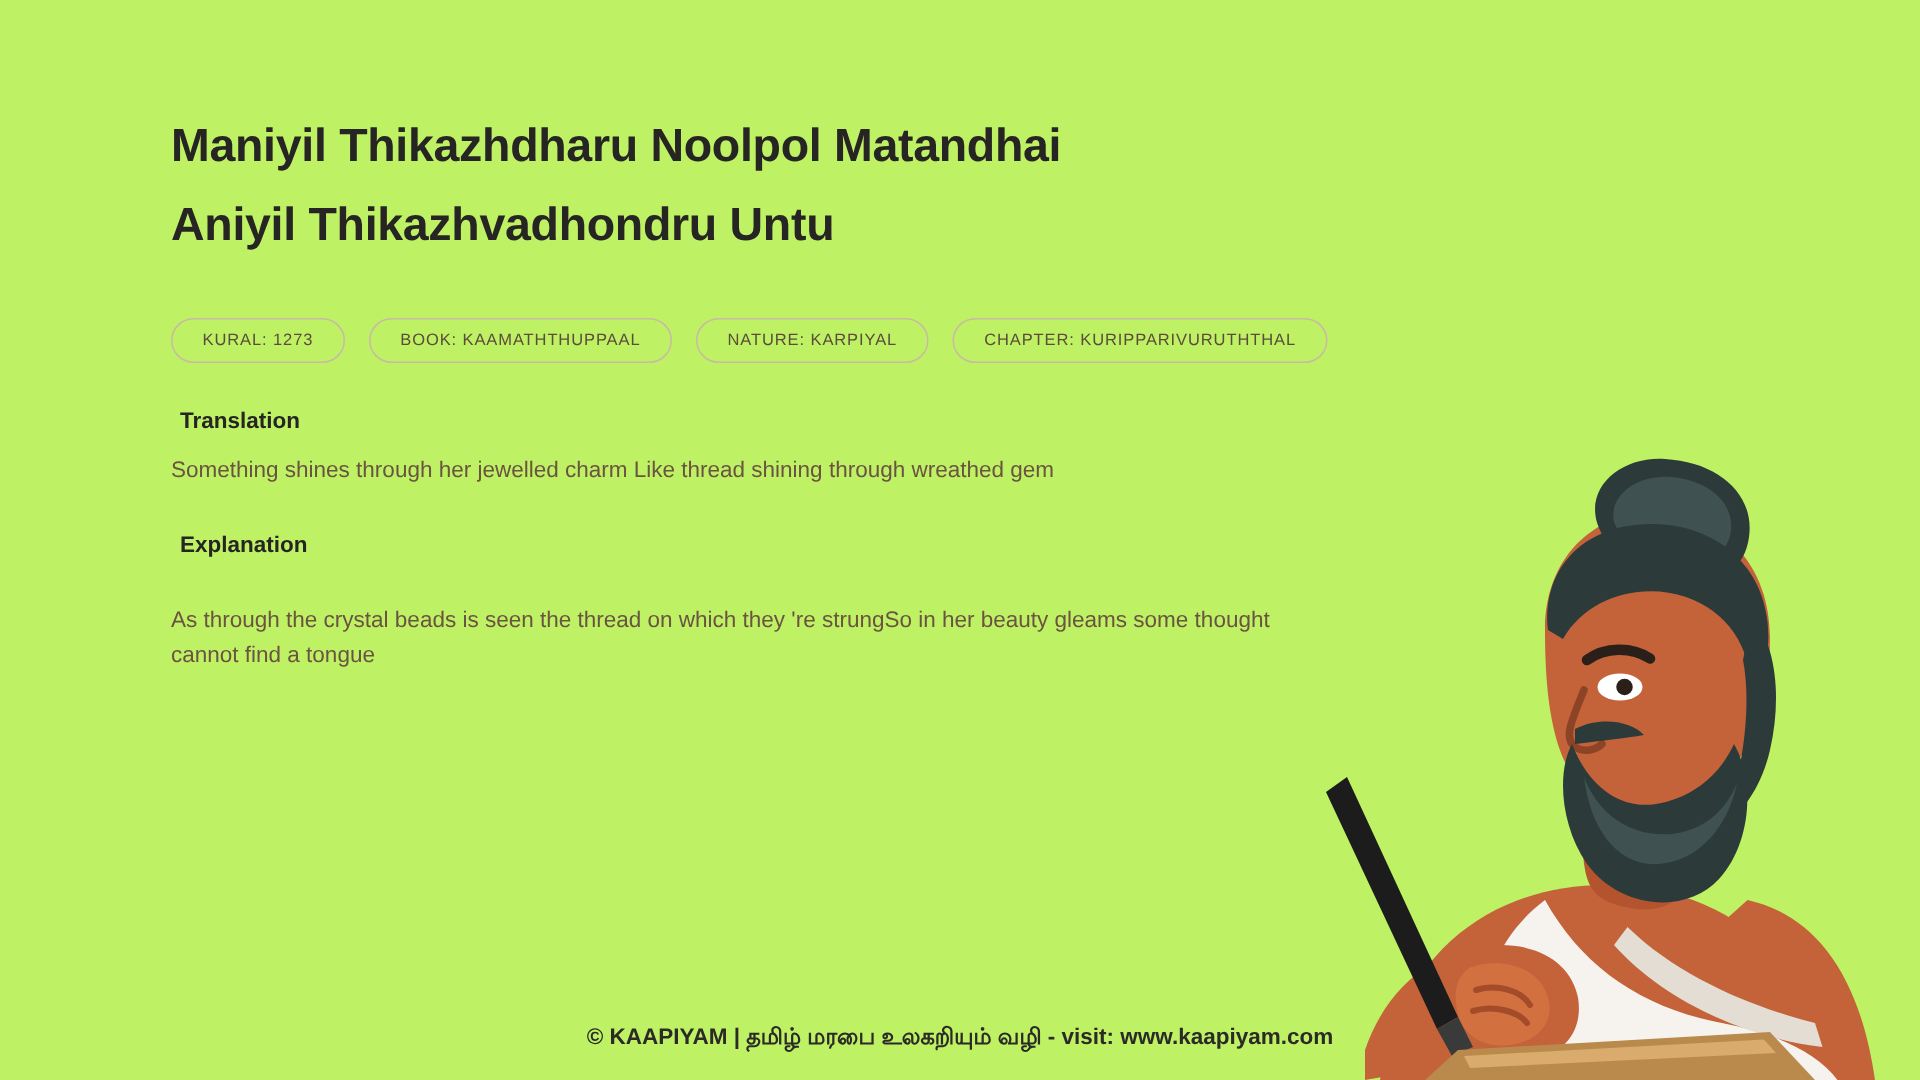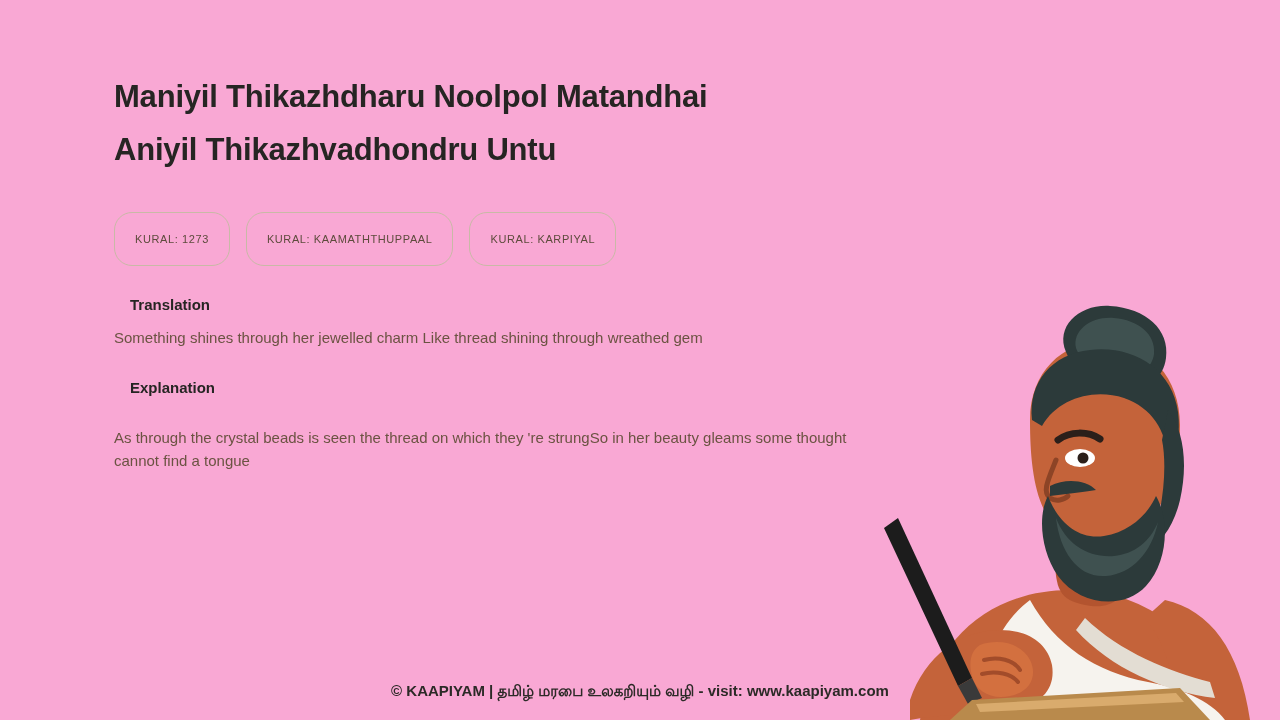--- a/index.html
+++ b/index.html
@@ -10,21 +10,21 @@
     width: 1280px;
     height: 720px;
     overflow: hidden;
     background: #ede0d1;
     font-family: "Liberation Sans", sans-serif;
     position: relative;
   }
   .page {
     position: absolute;
     inset: 0;
-    background: #f9a8d4;
+    background: #bef264;
   }
 
   .content {
     position: absolute;
     left: 114px;
     top: 70px;
     width: 800px;
   }
 
   .kural-title {
@@ -41,37 +41,37 @@
 
   .badges {
     margin-top: 35px;
     display: flex;
     gap: 16px;
     align-items: center;
   }
   .badge {
     border: 1px solid #c9b9a6;
     border-radius: 18px;
-    padding: 20px 20px;
+    padding: 8px 20px;
     font-size: 11px;
     letter-spacing: 0.6px;
     color: #5d4b3c;
     background: transparent;
     white-space: nowrap;
     font-weight: 500;
   }
 
   .section {
     margin-top: 30px;
   }
   .section-title {
     font-size: 15px;
     font-weight: bold;
     color: #262523;
-    margin: 0 0 13px 16px;
+    margin: 0 0 13px 6px;
   }
   .section-body {
     font-size: 15px;
     color: #6b5342;
     line-height: 1.56;
     margin: 0;
     max-width: 745px;
   }
 
   .footer {
@@ -102,22 +102,23 @@
 
   <div class="content">
 
     <h1 class="kural-title">
       <span class="line">Maniyil Thikazhdharu Noolpol Matandhai</span>
       <span class="line">Aniyil Thikazhvadhondru Untu</span>
     </h1>
 
     <div class="badges">
       <span class="badge">KURAL: 1273</span>
-      <span class="badge">KURAL: KAAMATHTHUPPAAL</span>
-      <span class="badge">KURAL: KARPIYAL</span>
+      <span class="badge">BOOK: KAAMATHTHUPPAAL</span>
+      <span class="badge">NATURE: KARPIYAL</span>
+      <span class="badge">CHAPTER: KURIPPARIVURUTHTHAL</span>
     </div>
 
     <div class="section">
       <h2 class="section-title">Translation</h2>
       <p class="section-body">Something shines through her jewelled charm Like thread shining through wreathed gem</p>
     </div>
 
     <div class="section">
       <h2 class="section-title">Explanation</h2>
     </div>

